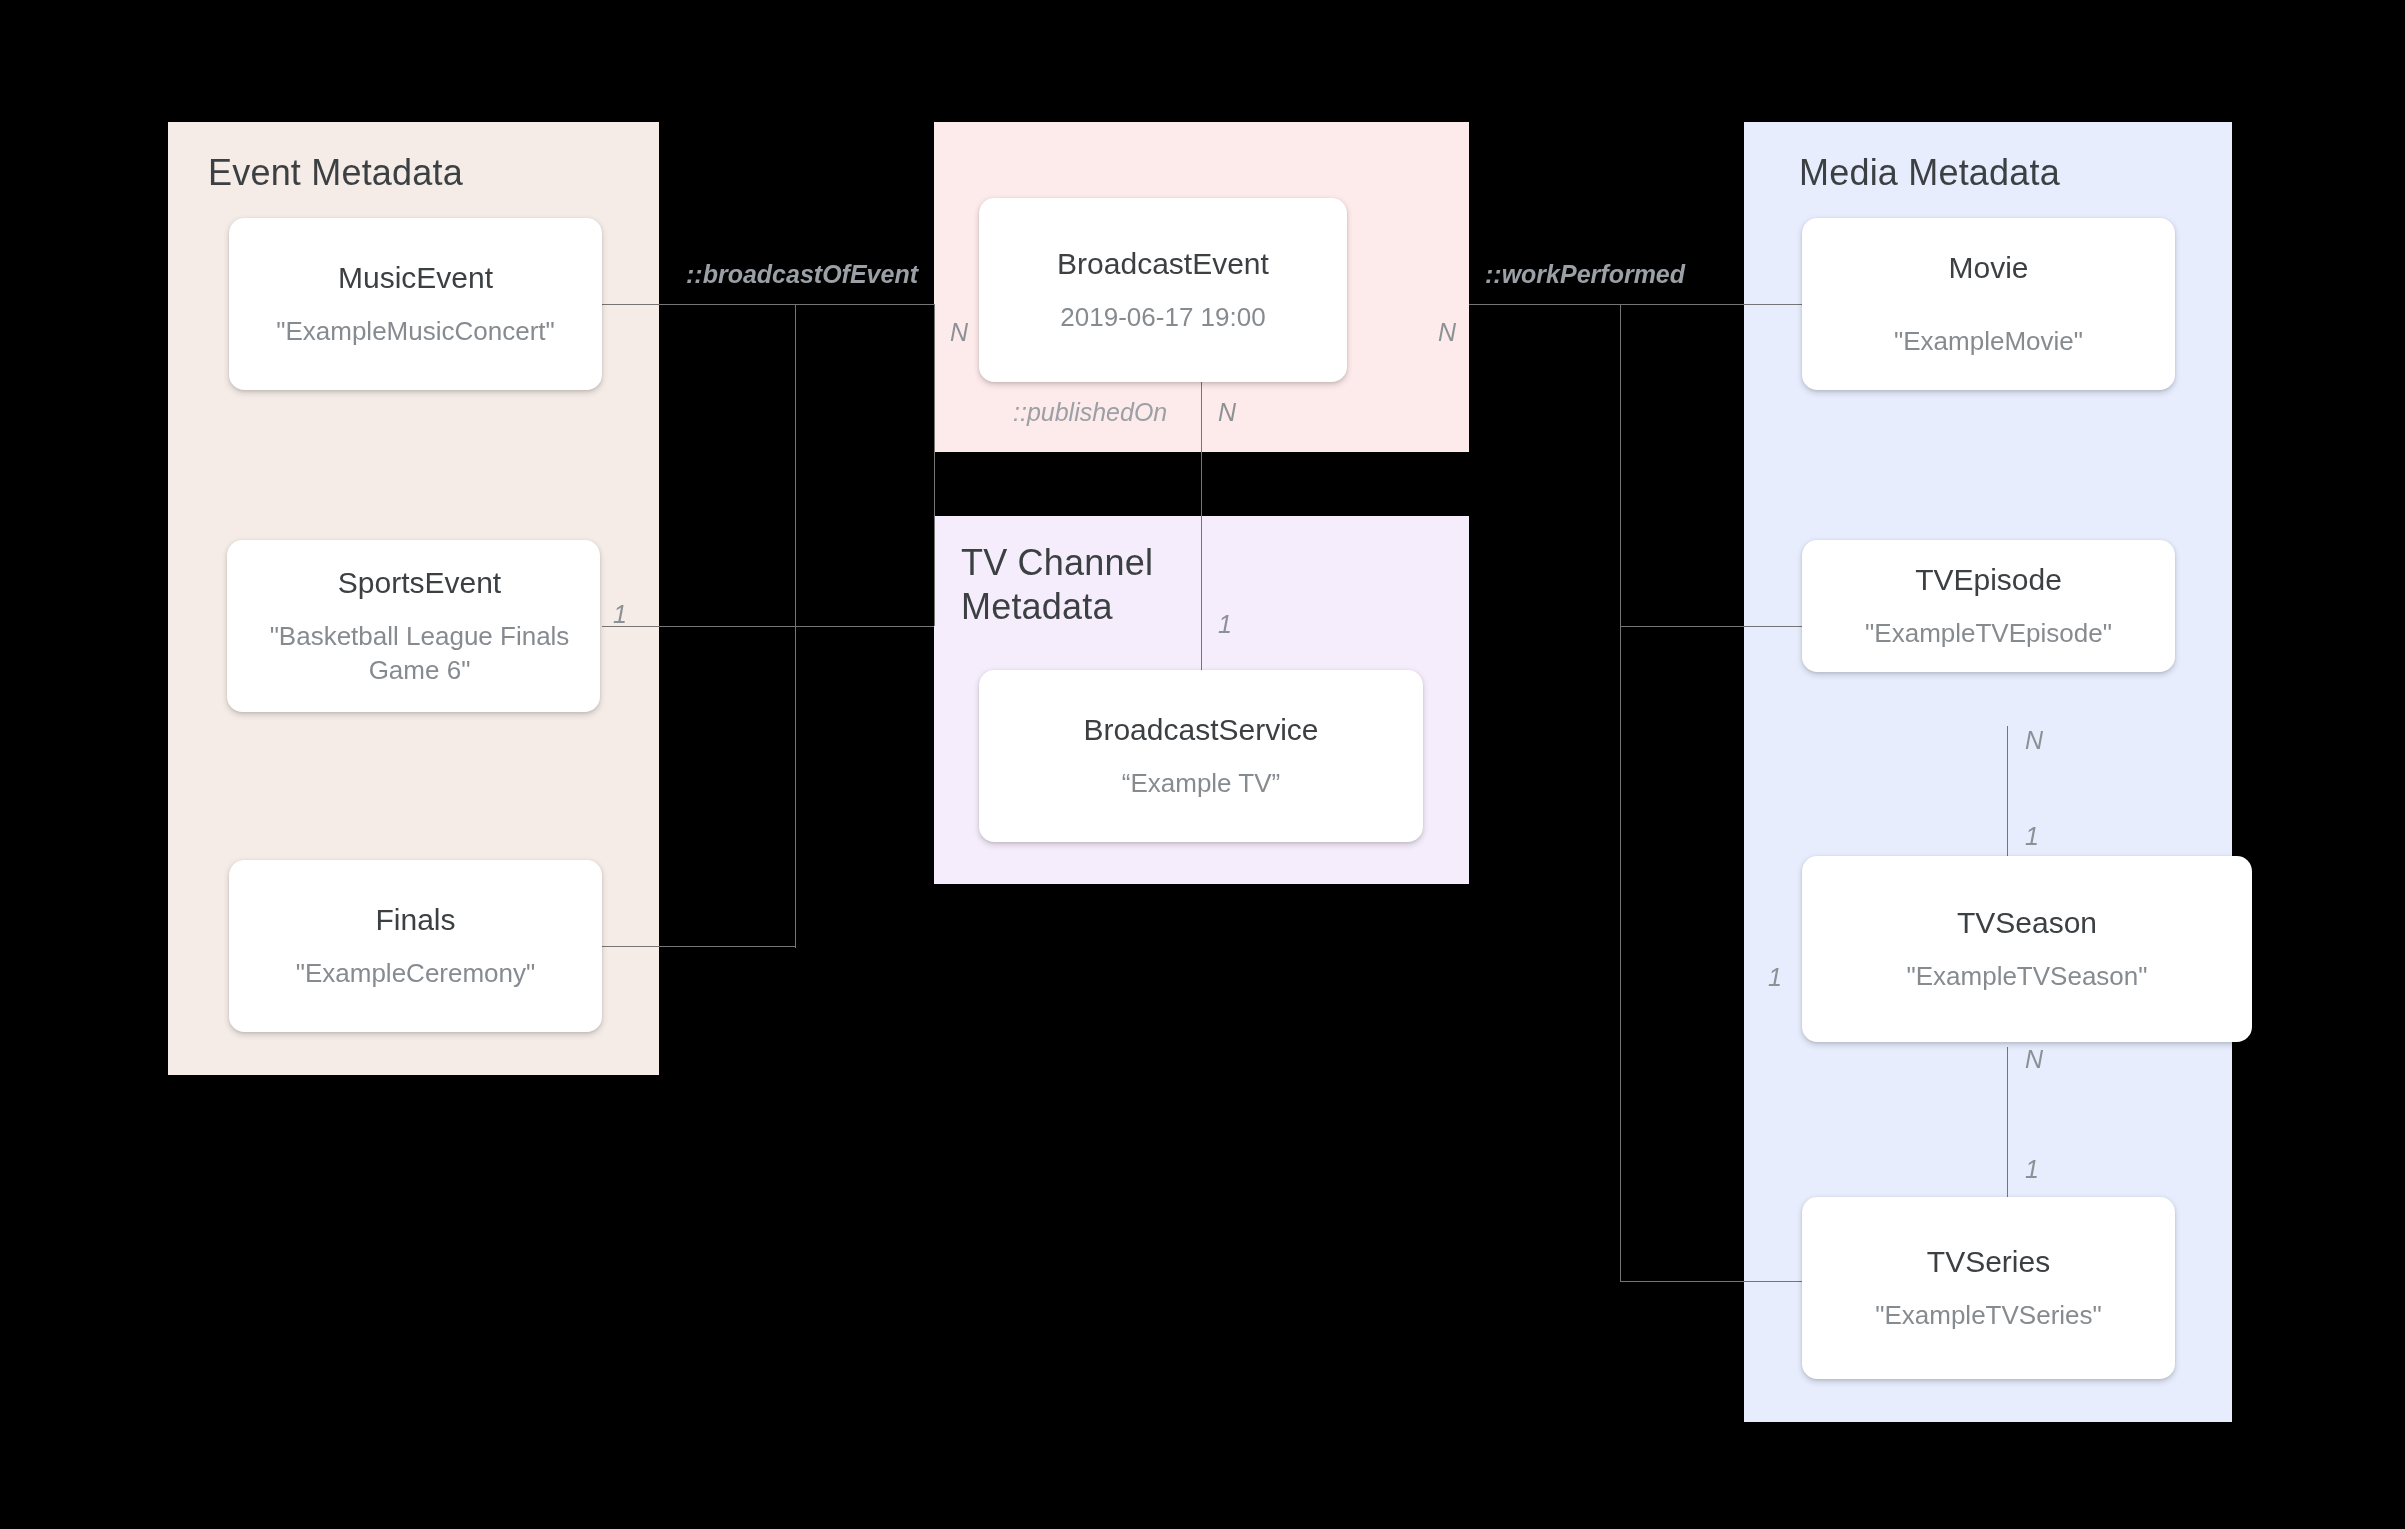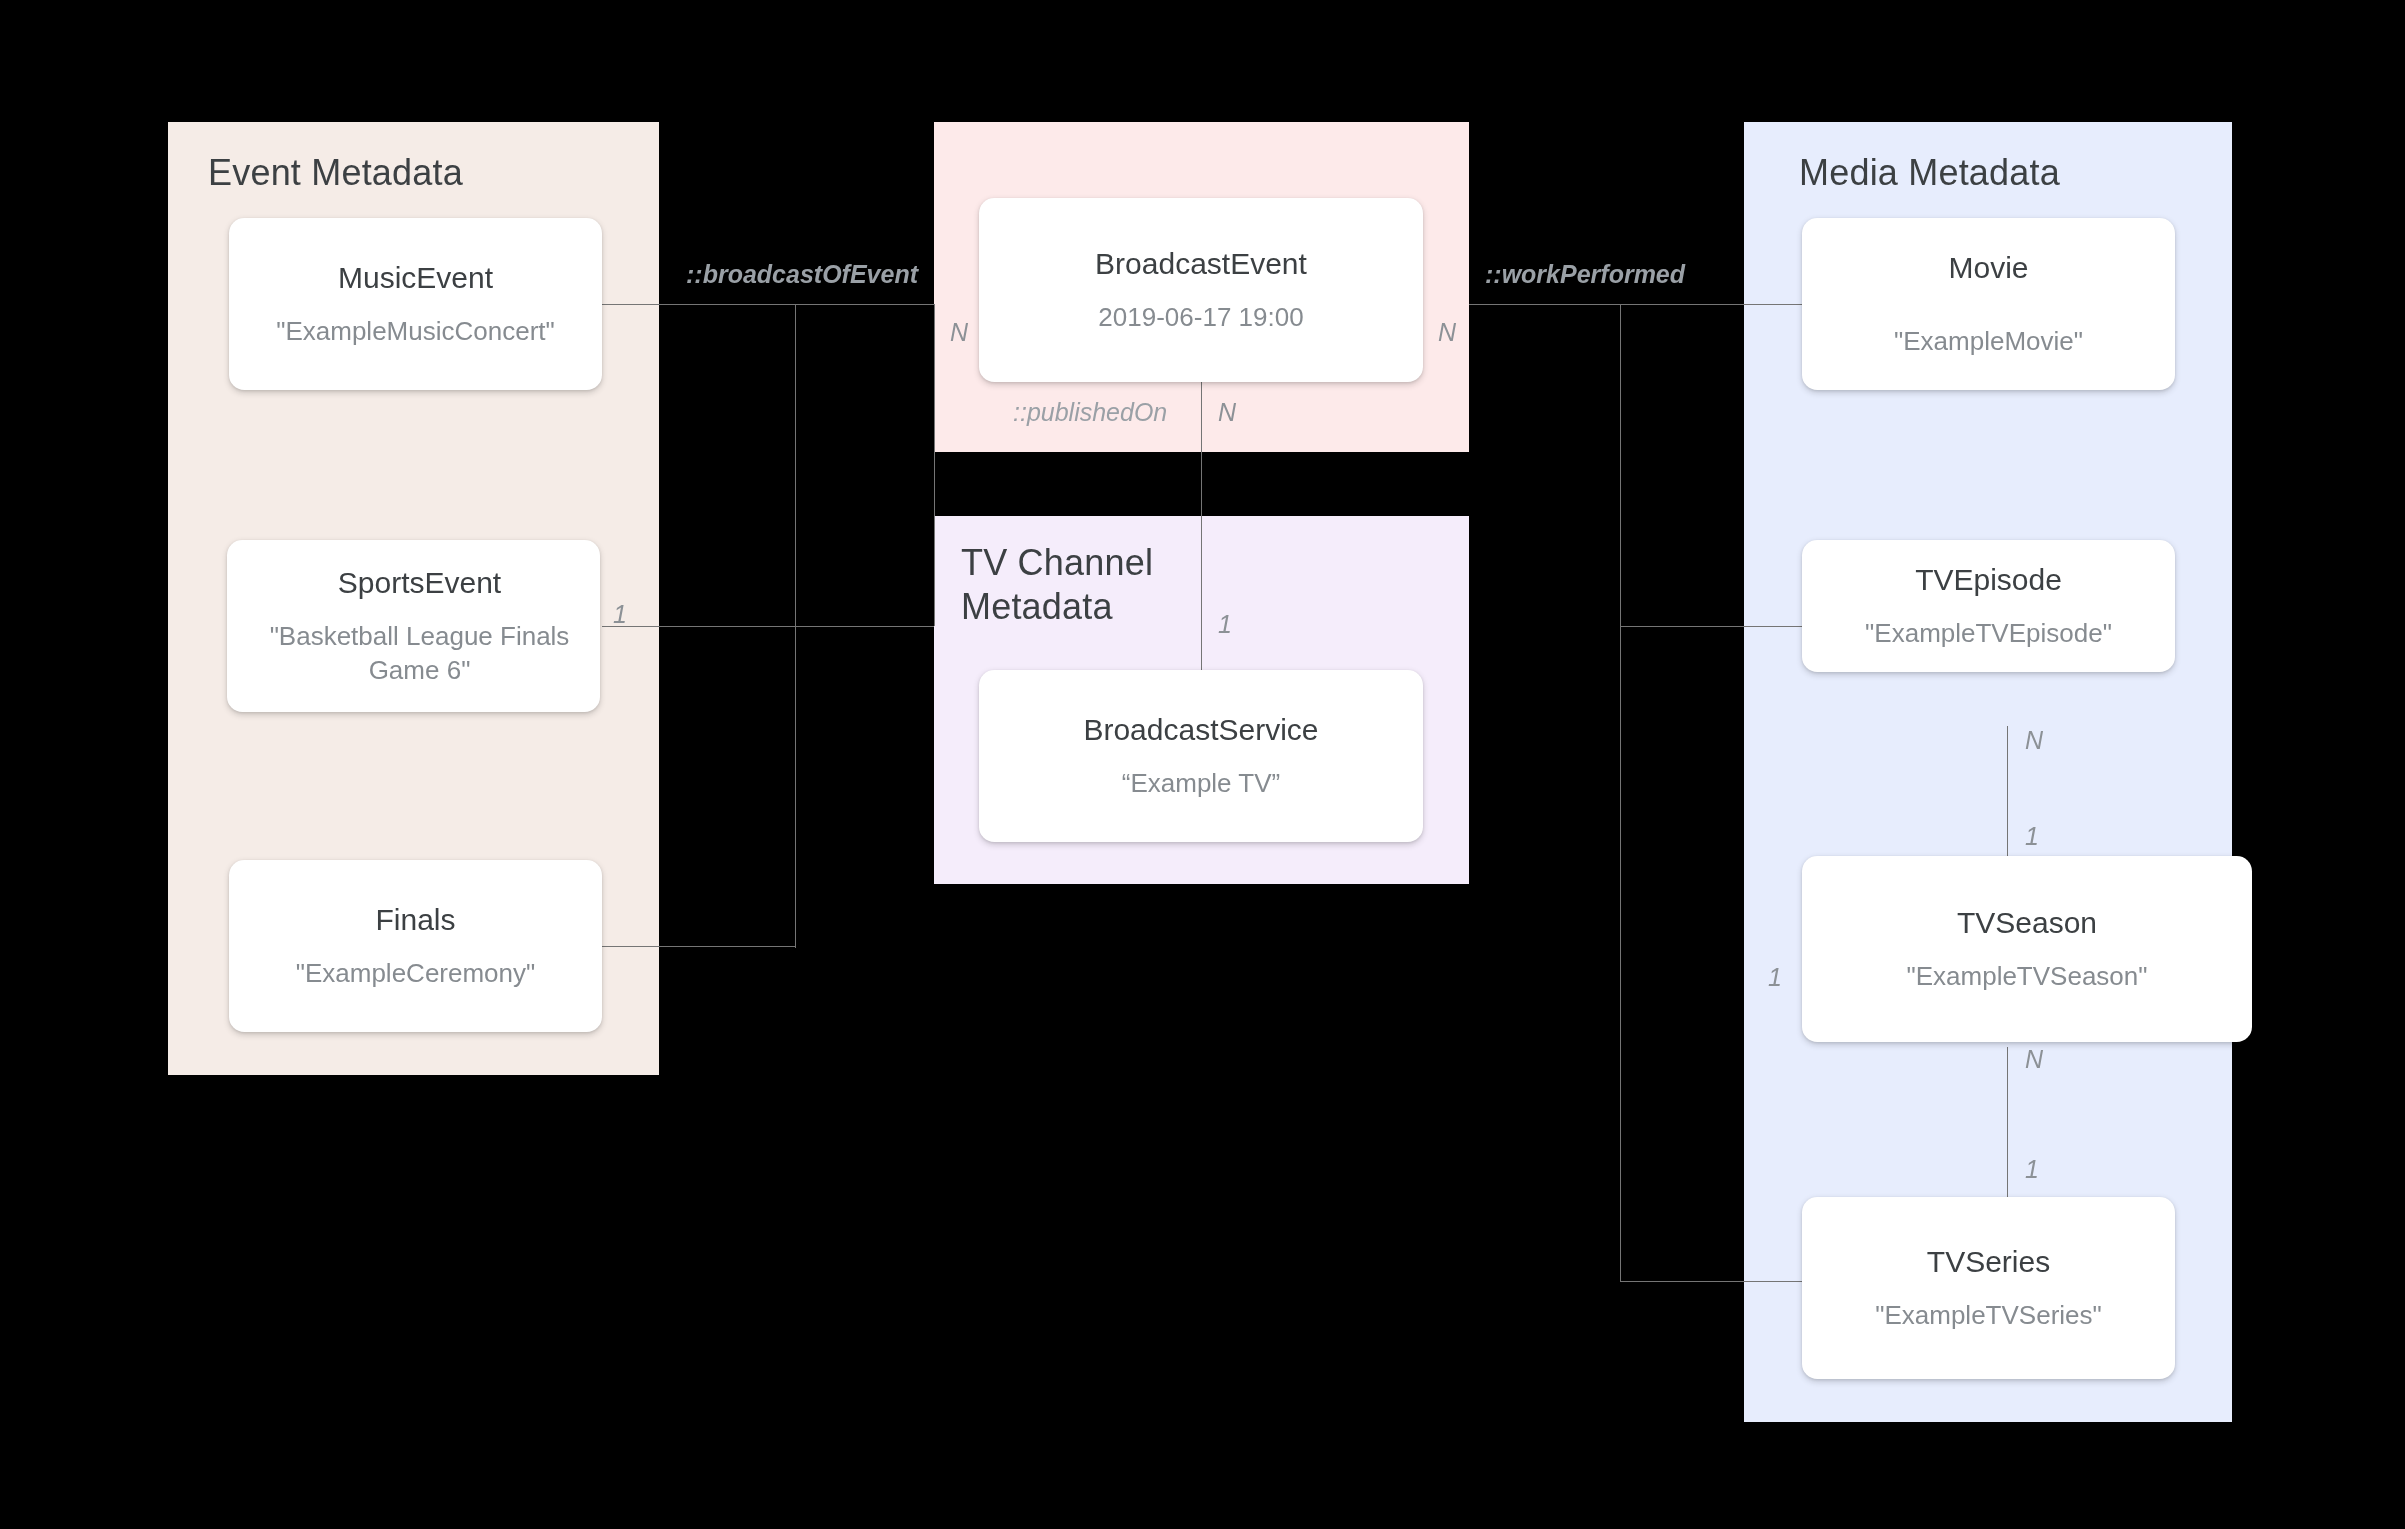--- a/index.html
+++ b/index.html
@@ -171,21 +171,21 @@
   <div class="card" style="left:227px; top:540px; width:373px; height:172px;padding-left:29px;">
     <div class="card-title">SportsEvent</div>
     <div class="card-sub" style="white-space:normal;">"Basketball League Finals Game 6"</div>
   </div>
 
   <div class="card" style="left:229px; top:860px; width:373px; height:172px;">
     <div class="card-title">Finals</div>
     <div class="card-sub">"ExampleCeremony"</div>
   </div>
 
-  <div class="card" style="left:979px; top:198px; width:444px; height:184px;">
+  <div class="card" style="left:979px; top:198px; width:368px; height:184px;">
     <div class="card-title">BroadcastEvent</div>
     <div class="card-sub">2019-06-17 19:00</div>
   </div>
 
   <div class="card" style="left:979px; top:670px; width:444px; height:172px;">
     <div class="card-title">BroadcastService</div>
     <div class="card-sub">“Example TV”</div>
   </div>
 
   <div class="card" style="left:1802px; top:218px; width:373px; height:172px;gap:20px;">

